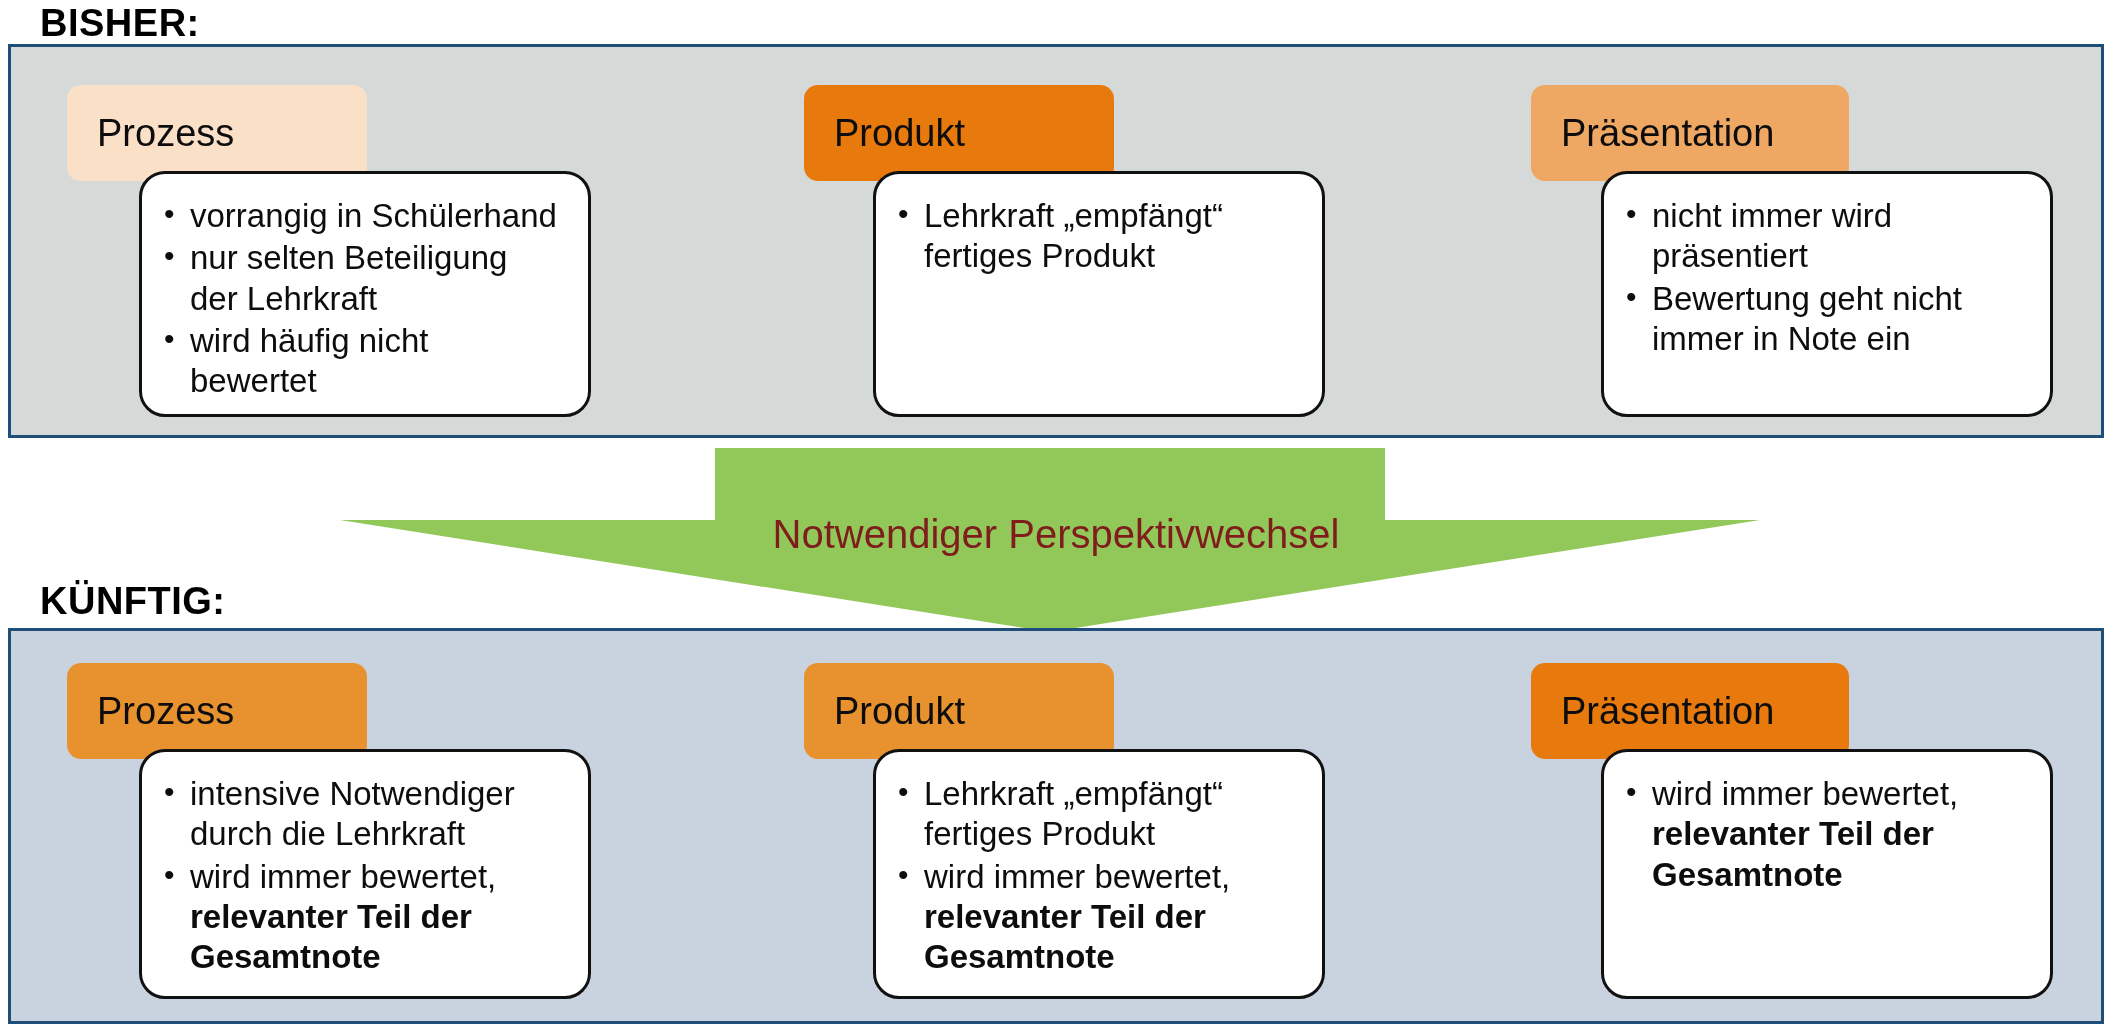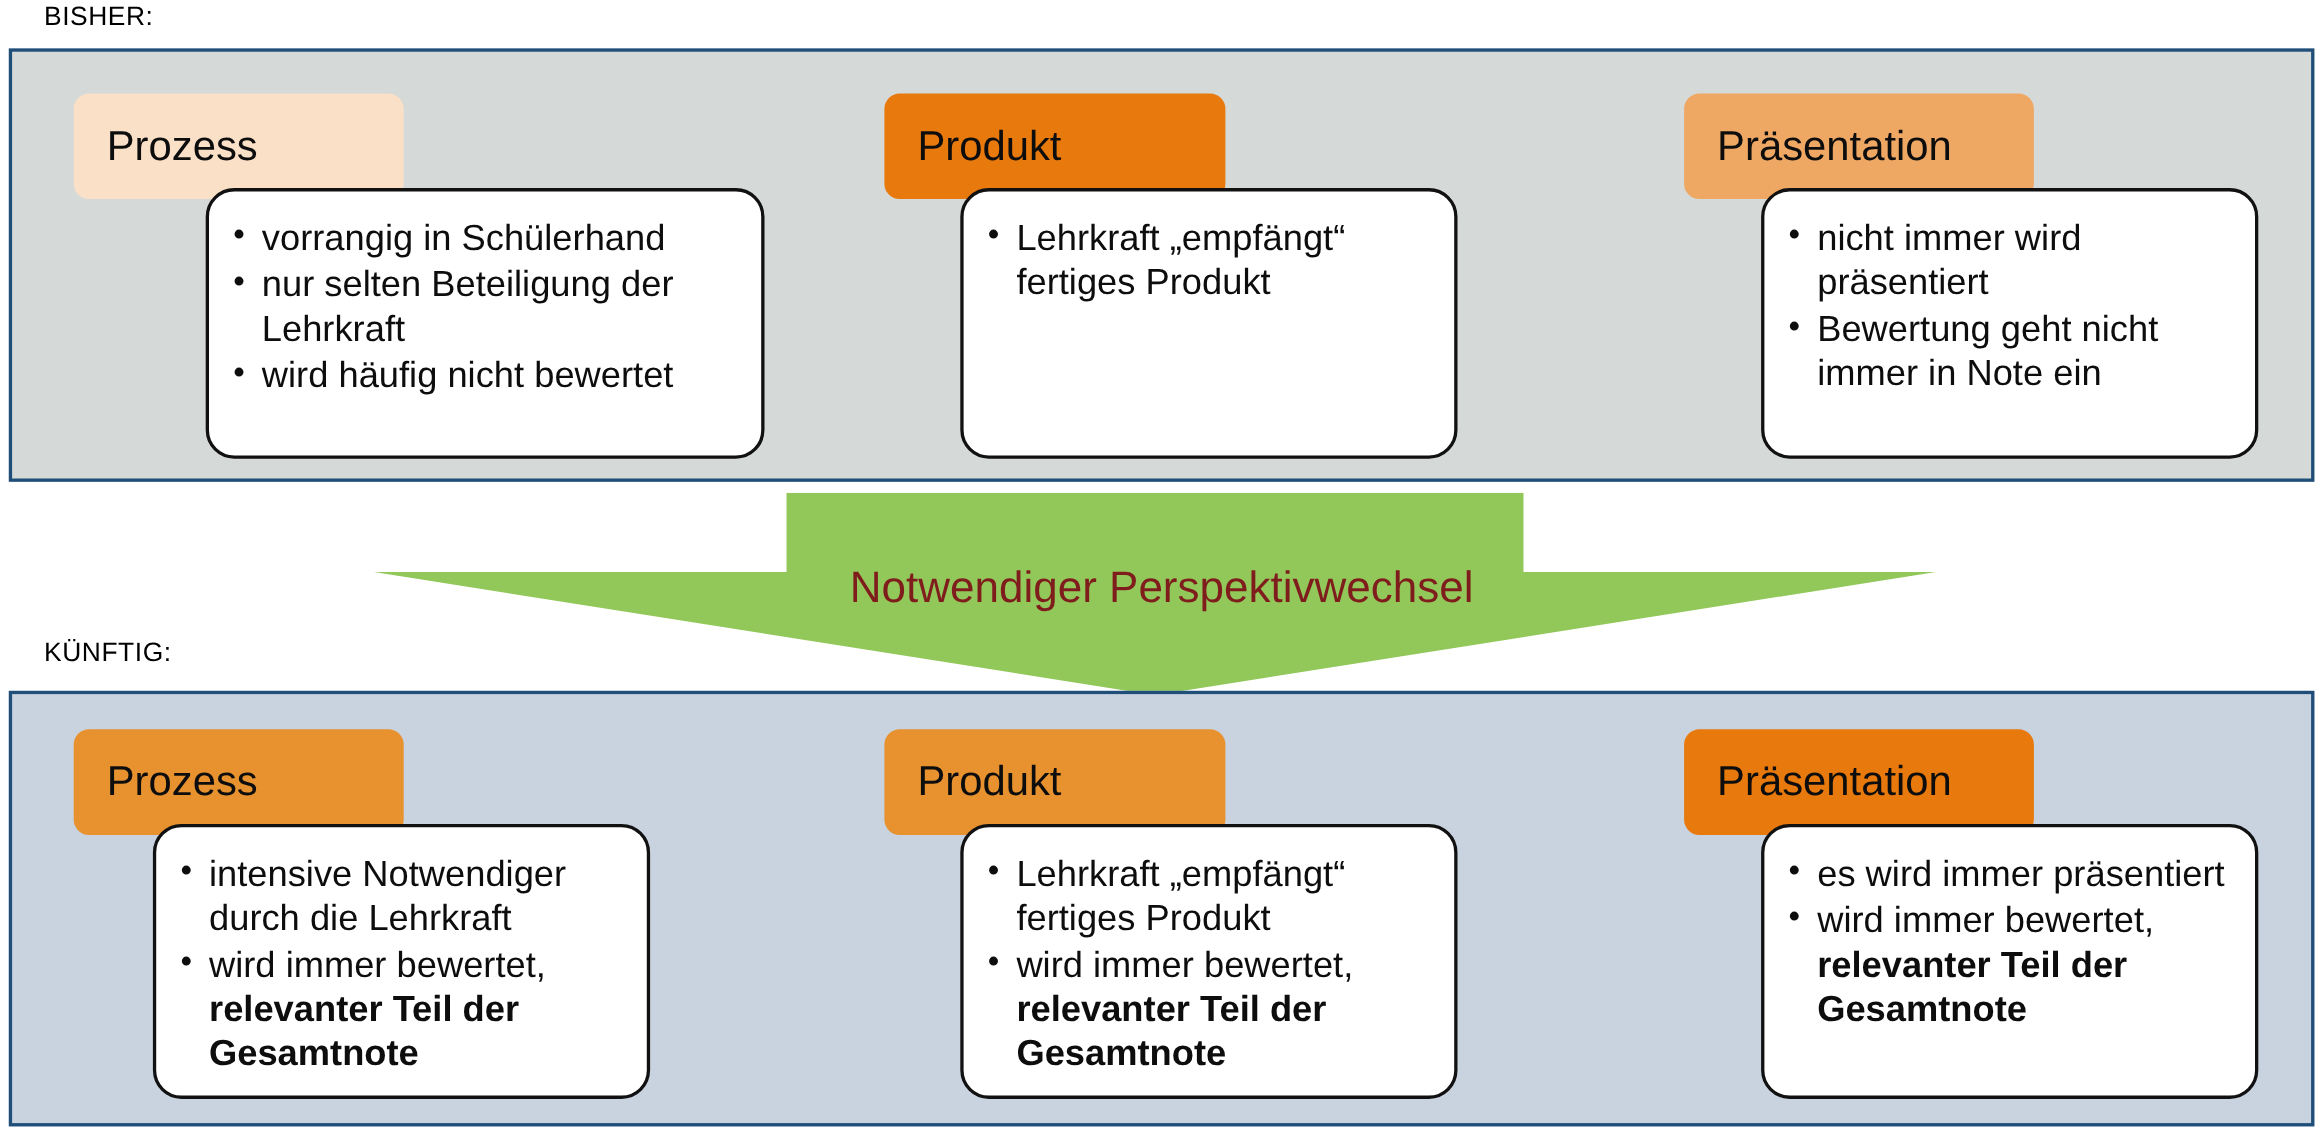--- a/index.html
+++ b/index.html
@@ -8,22 +8,22 @@
     background:#ffffff;
     font-family:"Liberation Sans","DejaVu Sans",sans-serif;
     overflow:hidden;
     position:relative;
   }
   .canvas{position:absolute;left:0;top:0;width:2112px;height:1032px;}
 
   
   .caption{
     position:absolute;
-    font-weight:normal;
-    font-size:24px;
+    font-weight:bold;
+    font-size:38px;
     letter-spacing:0.5px;
     color:#000;
     white-space:nowrap;
   }
   #caption-bisher{left:40px;top:2px;}
   #caption-kuenftig{left:40px;top:580px;}
 
   
   .panel{
     position:absolute;
@@ -111,21 +111,21 @@
 
 <div class="canvas">
 
   <div class="caption" id="caption-bisher">BISHER:</div>
 
   <div class="panel" id="panel-bisher" style="background: rgb(213, 217, 215); border-color: rgb(31, 78, 121);">
 
     <div class="tab" style="left:56px;top:38px;width:300px;height:96px;background:#FBE0C8;">
       <span class="tab-label">Prozess</span>
     </div>
-    <div class="card" style="left:128px;top:124px;width:508px;height:246px;margin-left:48px;">
+    <div class="card" style="left:128px;top:124px;width:452px;height:246px;">
       <ul>
         <li><span>vorrangig in Schülerhand</span></li>
         <li><span>nur selten Beteiligung der Lehrkraft</span></li>
         <li><span>wird häufig nicht bewertet</span></li>
       </ul>
     </div>
 
     <div class="tab" style="left:793px;top:38px;width:310px;height:96px;background:#E8790C;">
       <span class="tab-label">Produkt</span>
     </div>
@@ -175,19 +175,18 @@
         <li><span>Lehrkraft „empfängt“ fertiges Produkt</span></li>
         <li><span>wird immer bewertet, </span><b>relevanter Teil der Gesamtnote</b></li>
       </ul>
     </div>
 
     <div class="tab" style="left:1520px;top:32px;width:318px;height:96px;background:#E8790C;">
       <span class="tab-label">Präsentation</span>
     </div>
     <div class="card" style="left:1590px;top:118px;width:452px;height:250px;">
       <ul>
-        <li><span>es wird immer präsentiert</span></li>
         <li><span>wird immer bewertet, </span><b>relevanter Teil der Gesamtnote</b></li>
       </ul>
     </div>
   </div>
 
 </div>
 
 </body></html>

